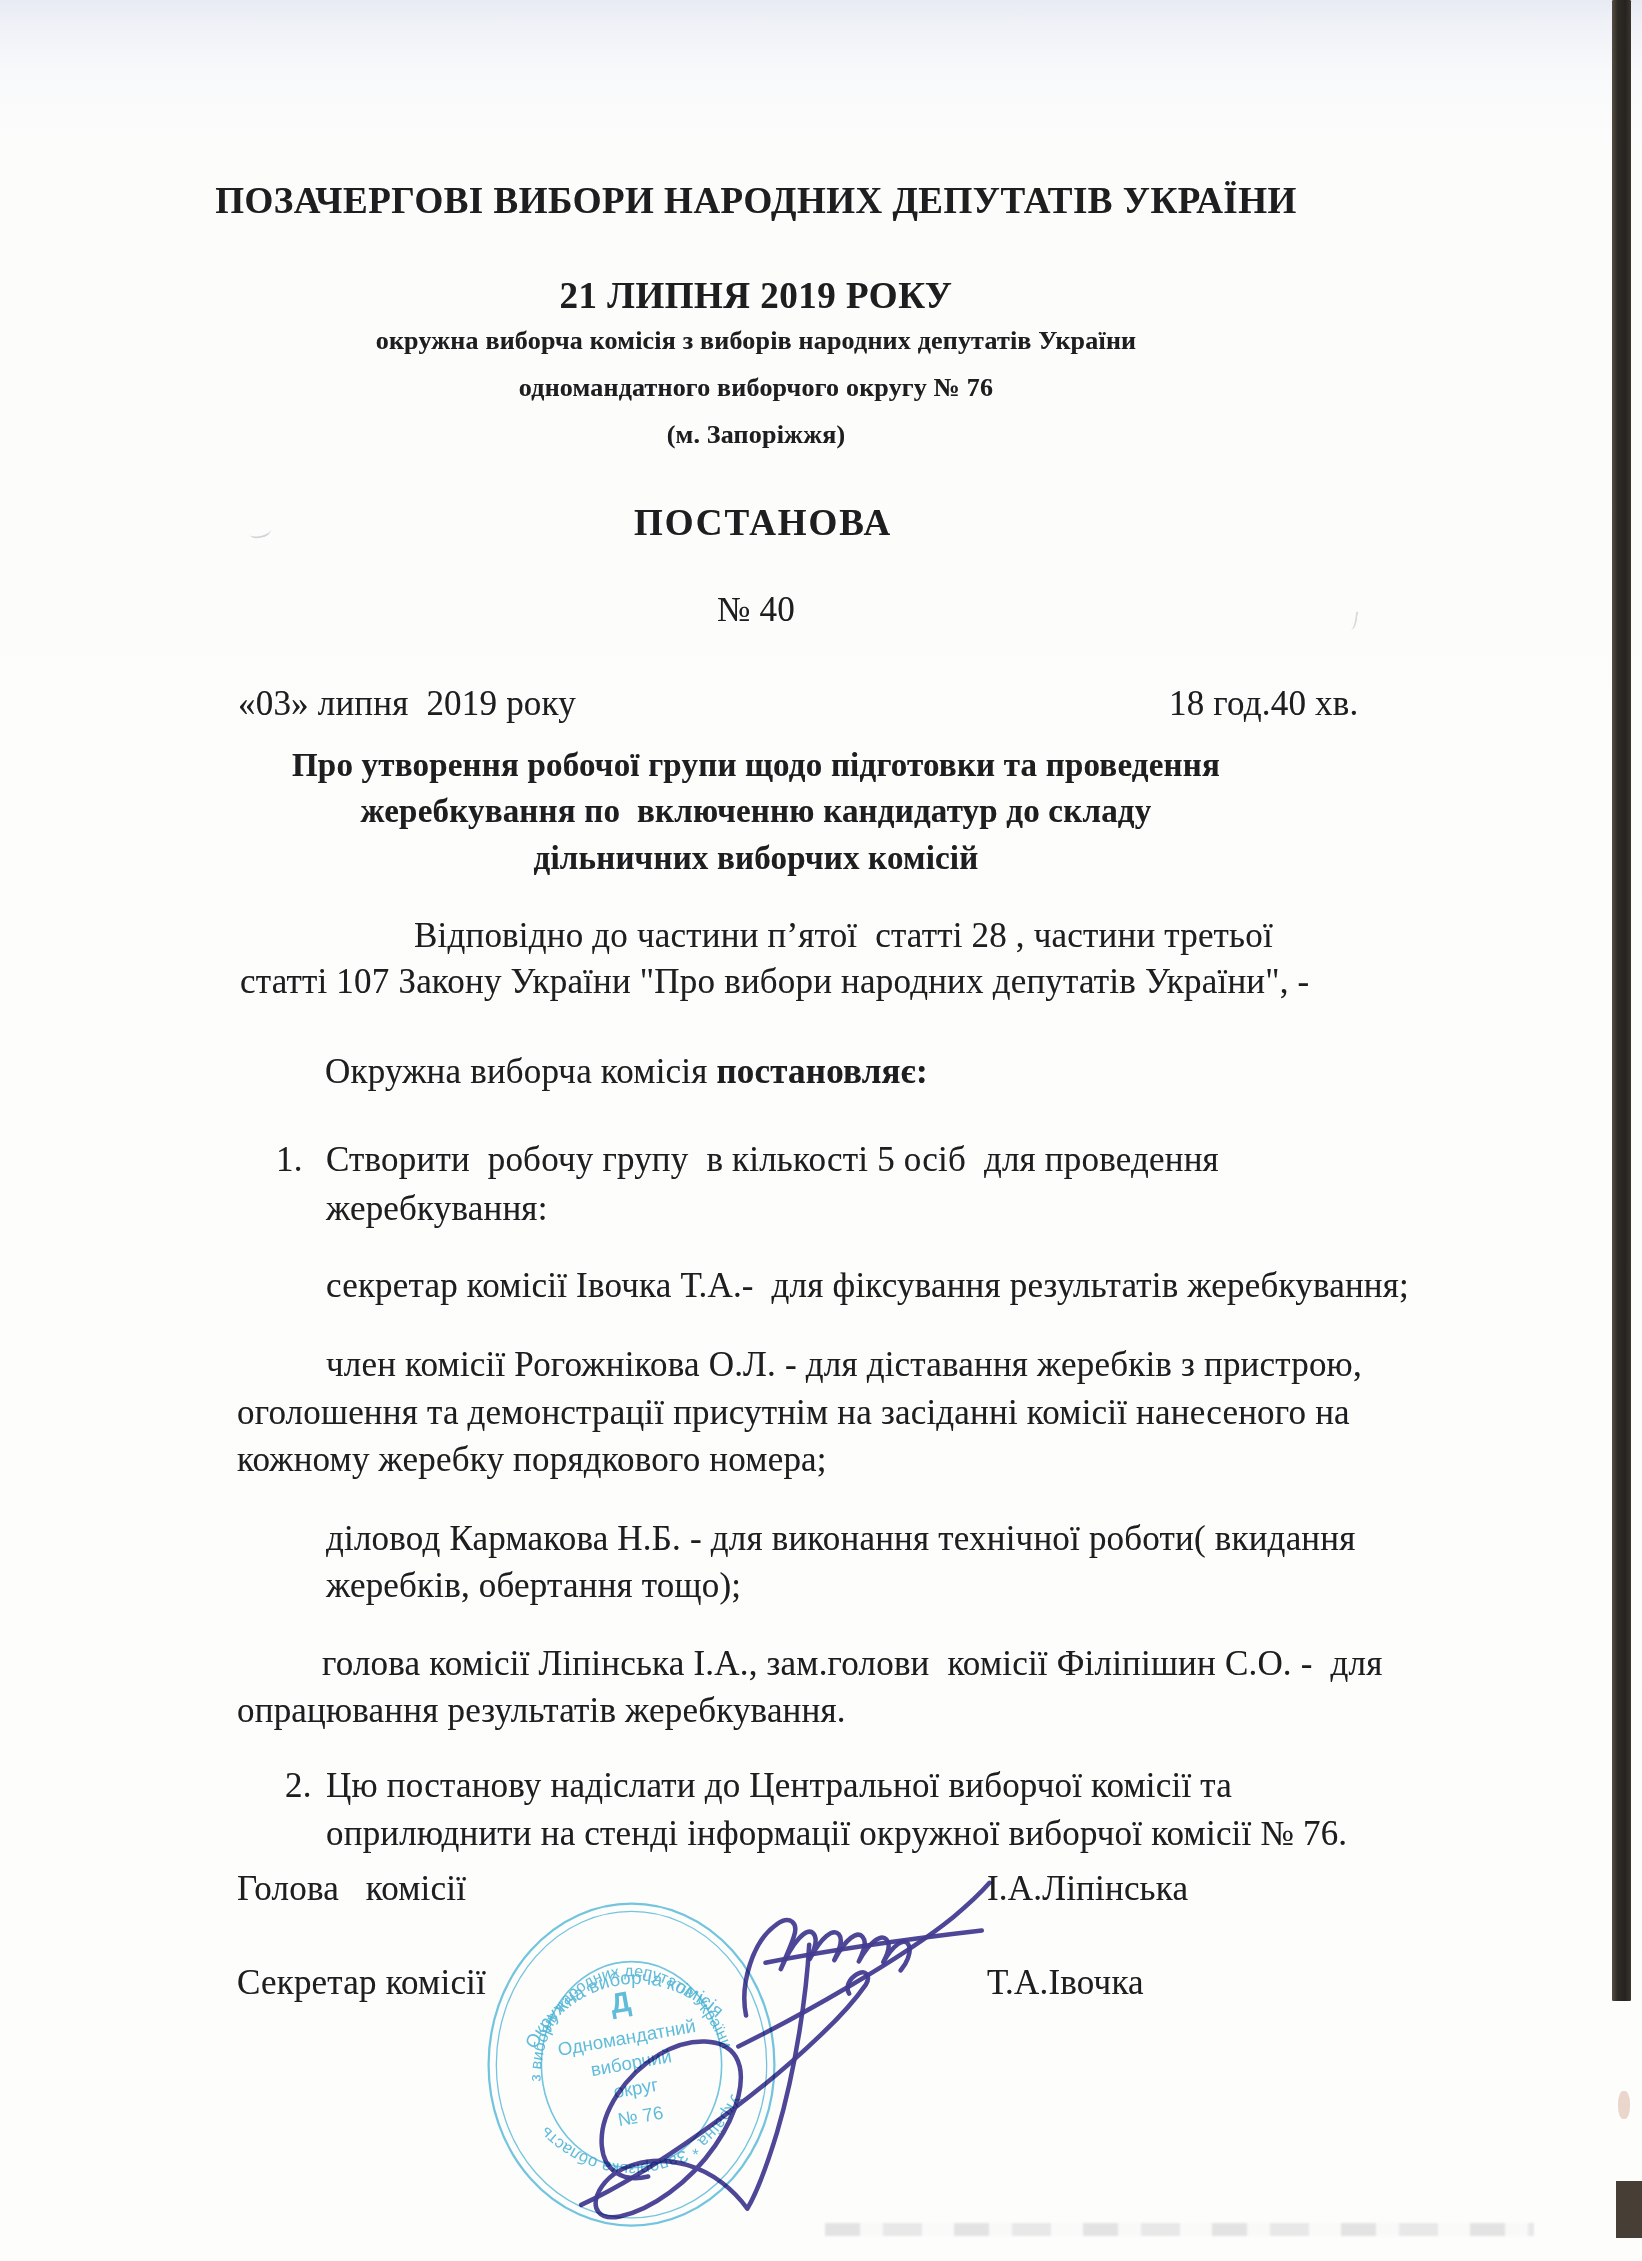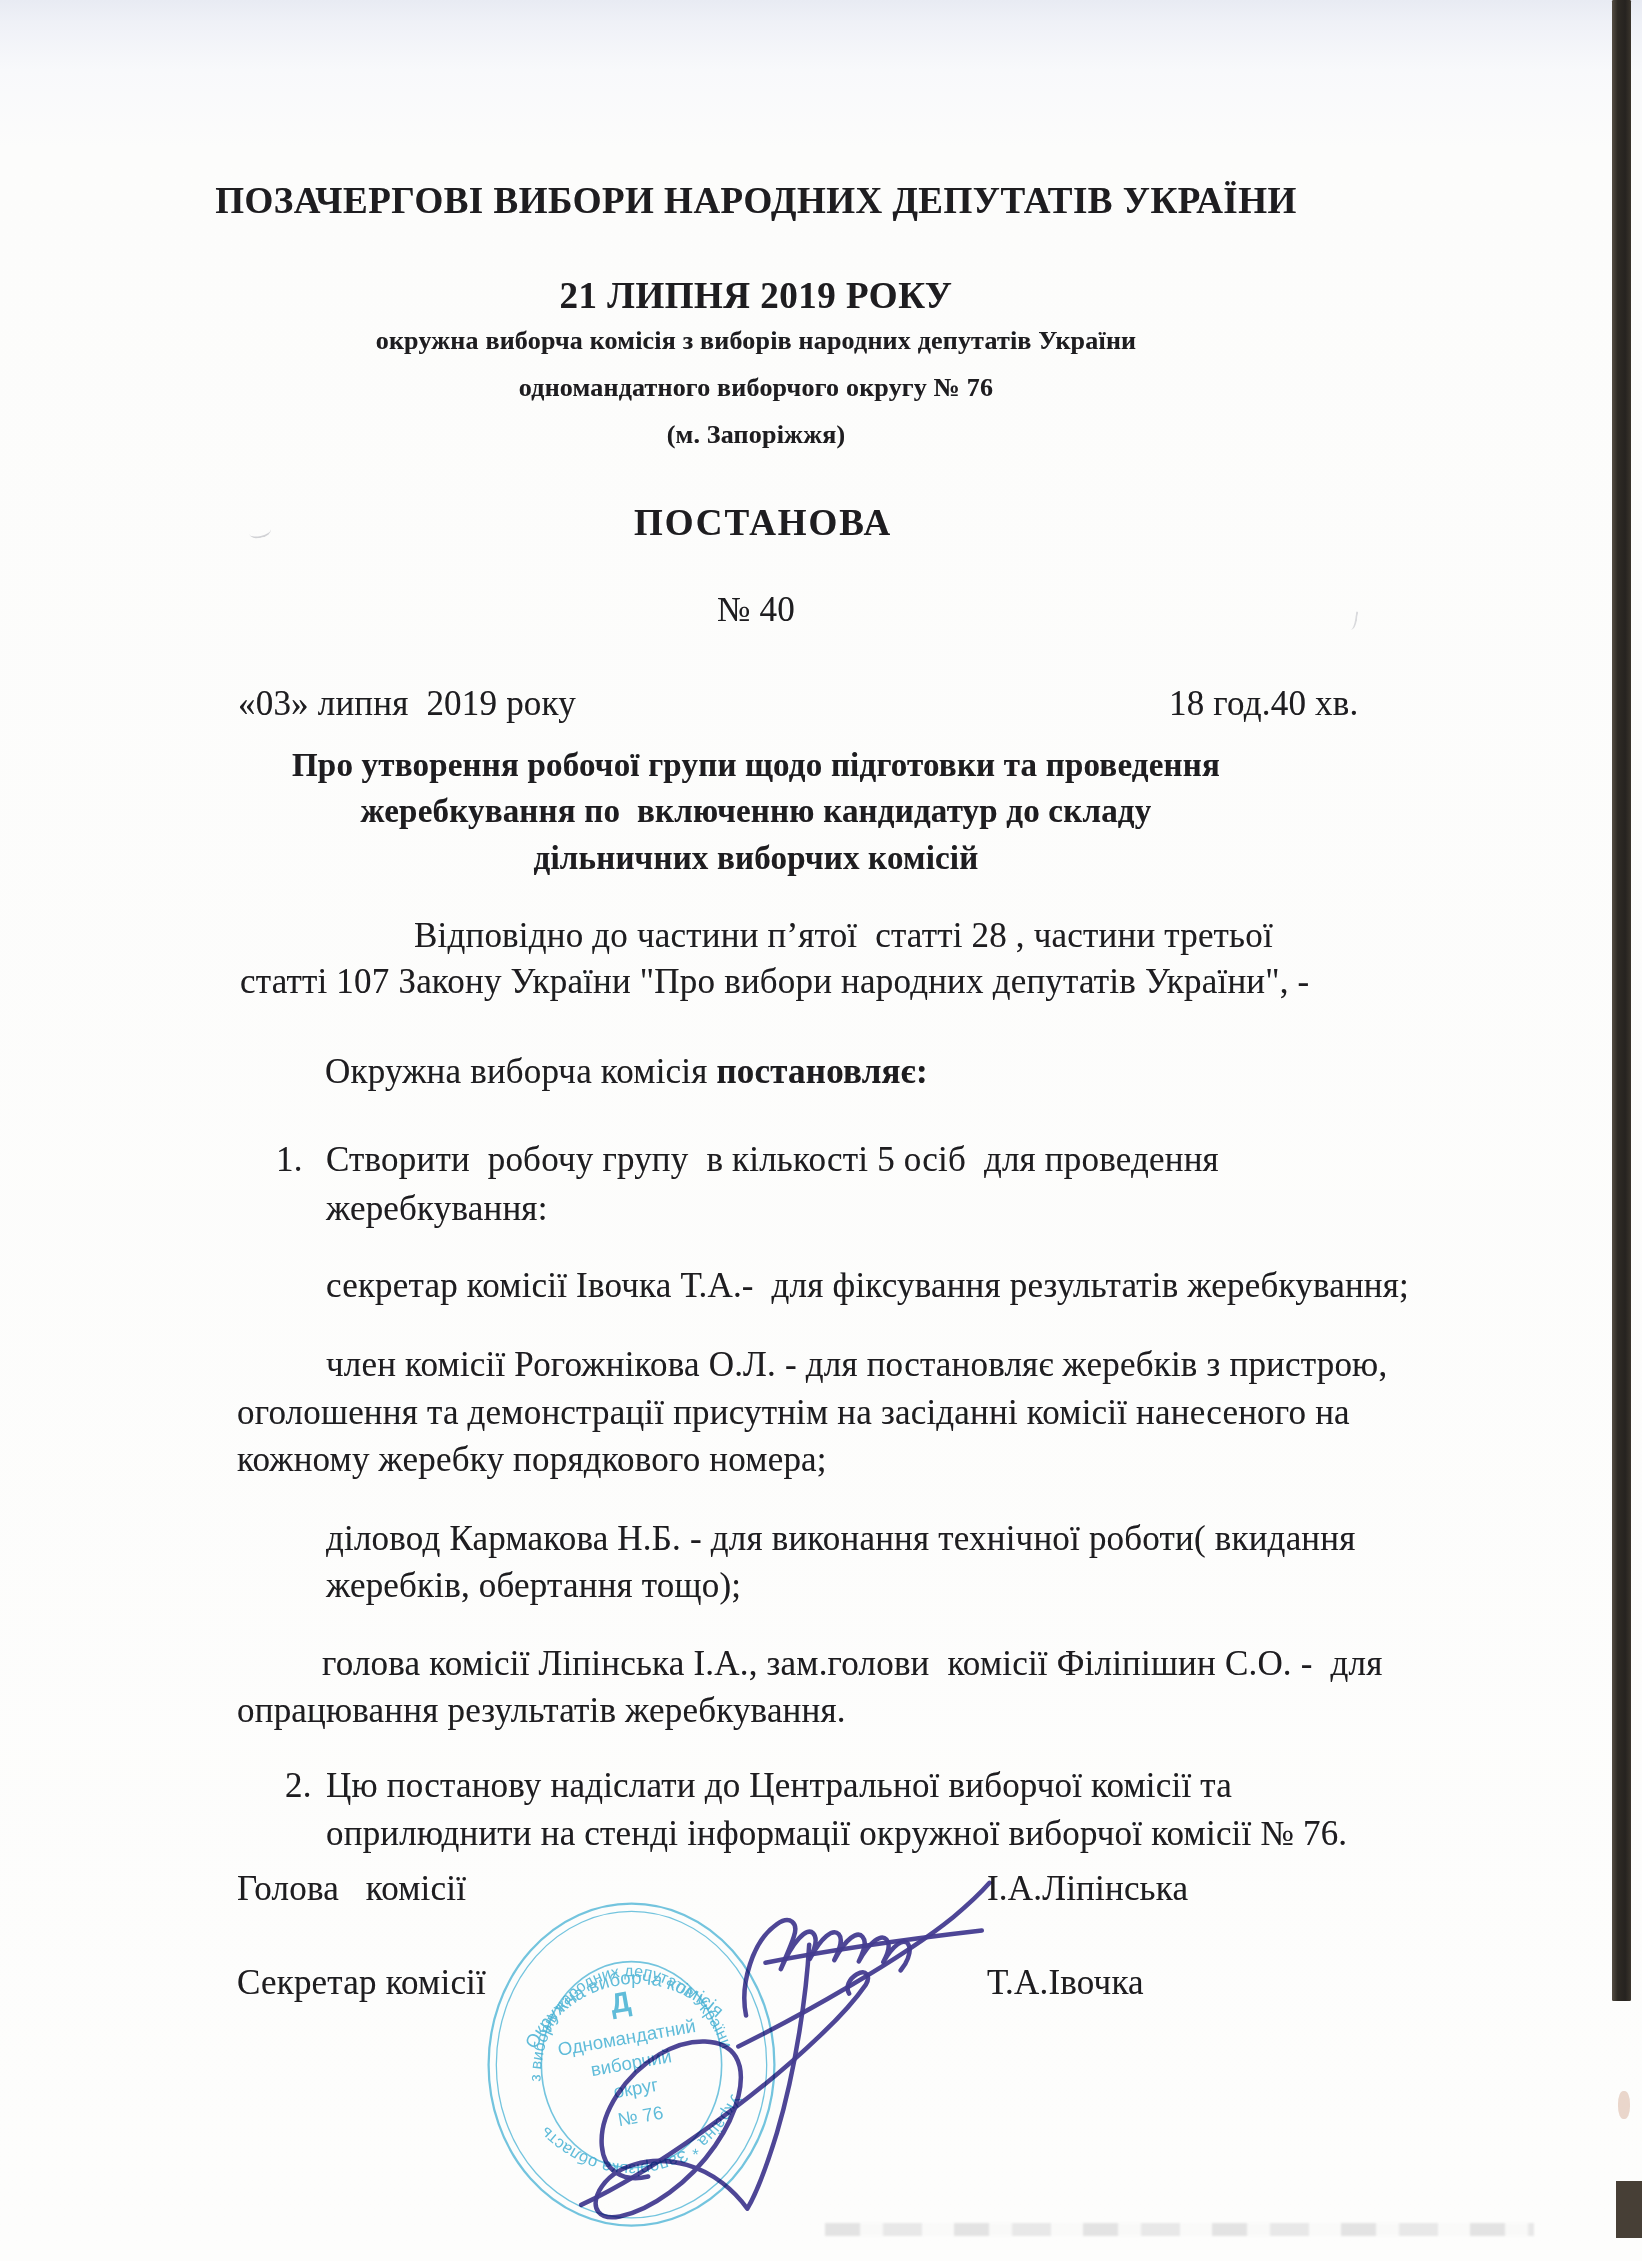--- a/index.html
+++ b/index.html
@@ -105,21 +105,21 @@
   <div class="ln" style="top:915px; left:414px;">Відповідно до частини п’ятої  статті 28 , частини третьої</div>
   <div class="ln" style="top:961px; left:240px;">статті 107 Закону України "Про вибори народних депутатів України", -</div>
 
   <div class="ln" style="top:1051px; left:325px;"><span>Окружна виборча комісія </span><span class="b">постановляє:</span></div>
 
   <div class="ln" style="top:1139px; left:276px;"><span class="inum inum-1">1.</span><span>Створити  робочу групу  в кількості 5 осіб  для проведення</span></div>
   <div class="ln" style="top:1188px; left:326px;">жеребкування:</div>
 
   <div class="ln" style="top:1265px; left:326px;">секретар комісії Івочка Т.А.-  для фіксування результатів жеребкування;</div>
 
-  <div class="ln" style="top:1344px; left:326px;">член комісії Рогожнікова О.Л. - для постановляє жеребків з пристрою,</div>
+  <div class="ln" style="top:1344px; left:326px;">член комісії Рогожнікова О.Л. - для діставання жеребків з пристрою,</div>
   <div class="ln" style="top:1392px; left:237px;">оголошення та демонстрації присутнім на засіданні комісії нанесеного на</div>
   <div class="ln" style="top:1439px; left:237px;">кожному жеребку порядкового номера;</div>
 
   <div class="ln" style="top:1518px; left:326px;">діловод Кармакова Н.Б. - для виконання технічної роботи( вкидання</div>
   <div class="ln" style="top:1565px; left:326px;">жеребків, обертання тощо);</div>
 
   <div class="ln" style="top:1643px; left:322px;">голова комісії Ліпінська І.А., зам.голови  комісії Філіпішин С.О. -  для</div>
   <div class="ln" style="top:1690px; left:237px;">опрацювання результатів жеребкування.</div>
 
   <div class="ln" style="top:1765px; left:285px;"><span class="inum inum-2">2.</span><span>Цю постанову надіслати до Центральної виборчої комісії та</span></div>

